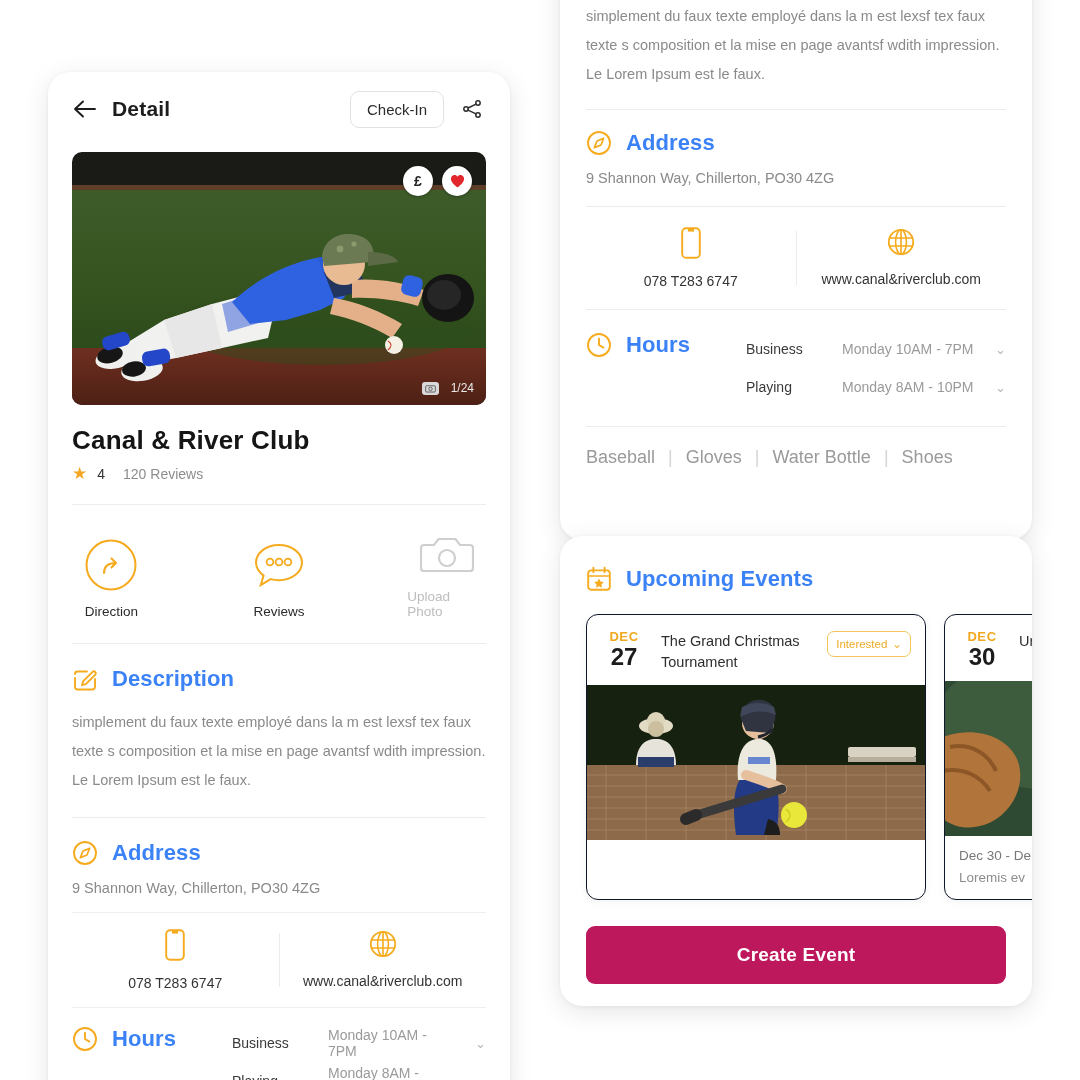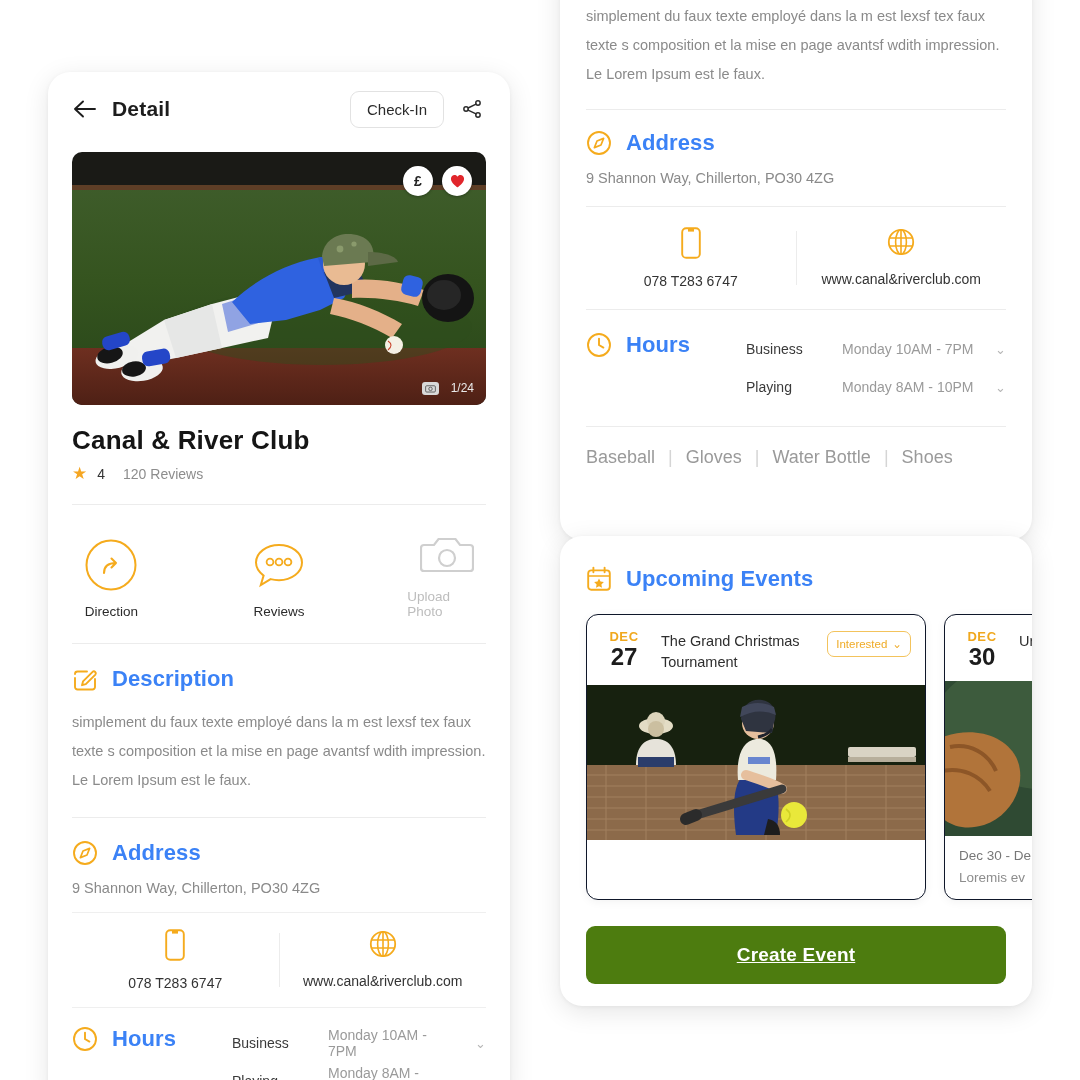--- a/index.html
+++ b/index.html
@@ -160,24 +160,23 @@
     display:flex; align-items:center; gap:5px; margin-top:2px;
   }
   .ev-img { height:155px; position:relative; }
   .ev-foot { padding: 12px 14px 14px 14px; }
   .ev-when { font-size:13.5px; color:#777; display:flex; align-items:center; }
   .ev-desc { font-size:13.5px; color:#8d8d8d; margin-top:7px; }
   .ev-share { margin-left:auto; cursor:pointer; }
 
   .create-btn {
     display:block; margin: 26px 26px 0 26px; height:58px; width:calc(100% - 52px);
-    background:#4d7c0f; color:#fff; border:none; border-radius:9px;
+    background:#be185d; color:#fff; border:none; border-radius:9px;
     font-size:19px; font-weight:700; cursor:pointer; font-family:inherit;
     letter-spacing:.2px;
-    text-decoration:underline;
   }
 
   .ico { display:flex; align-items:center; justify-content:center; flex-shrink:0; }
 </style>
 </head>
 <body>
 
 <div class="stage">
 
   <div class="card left-panel">

